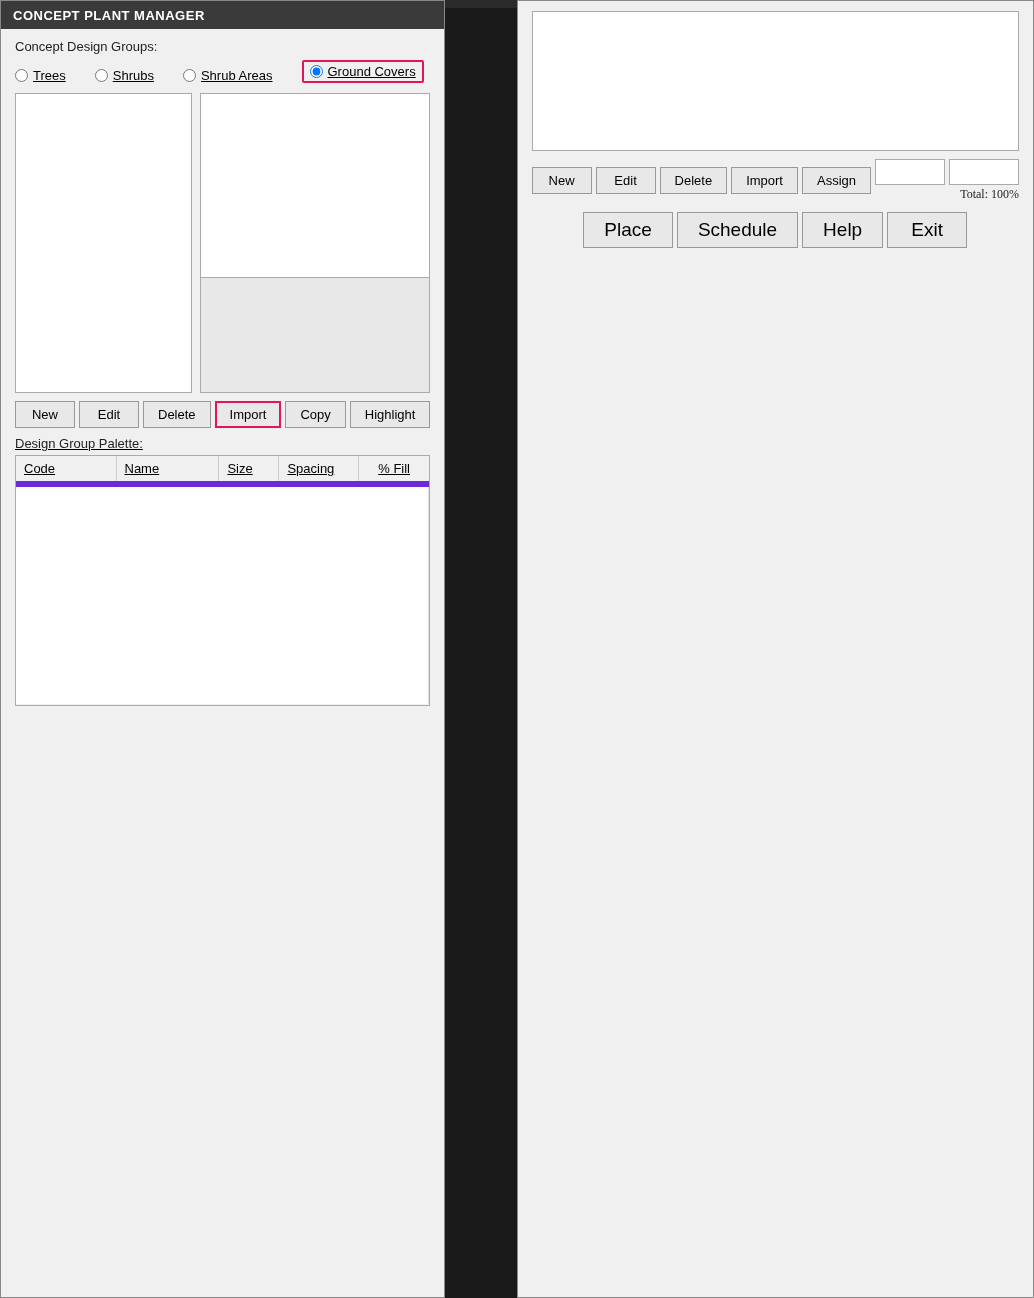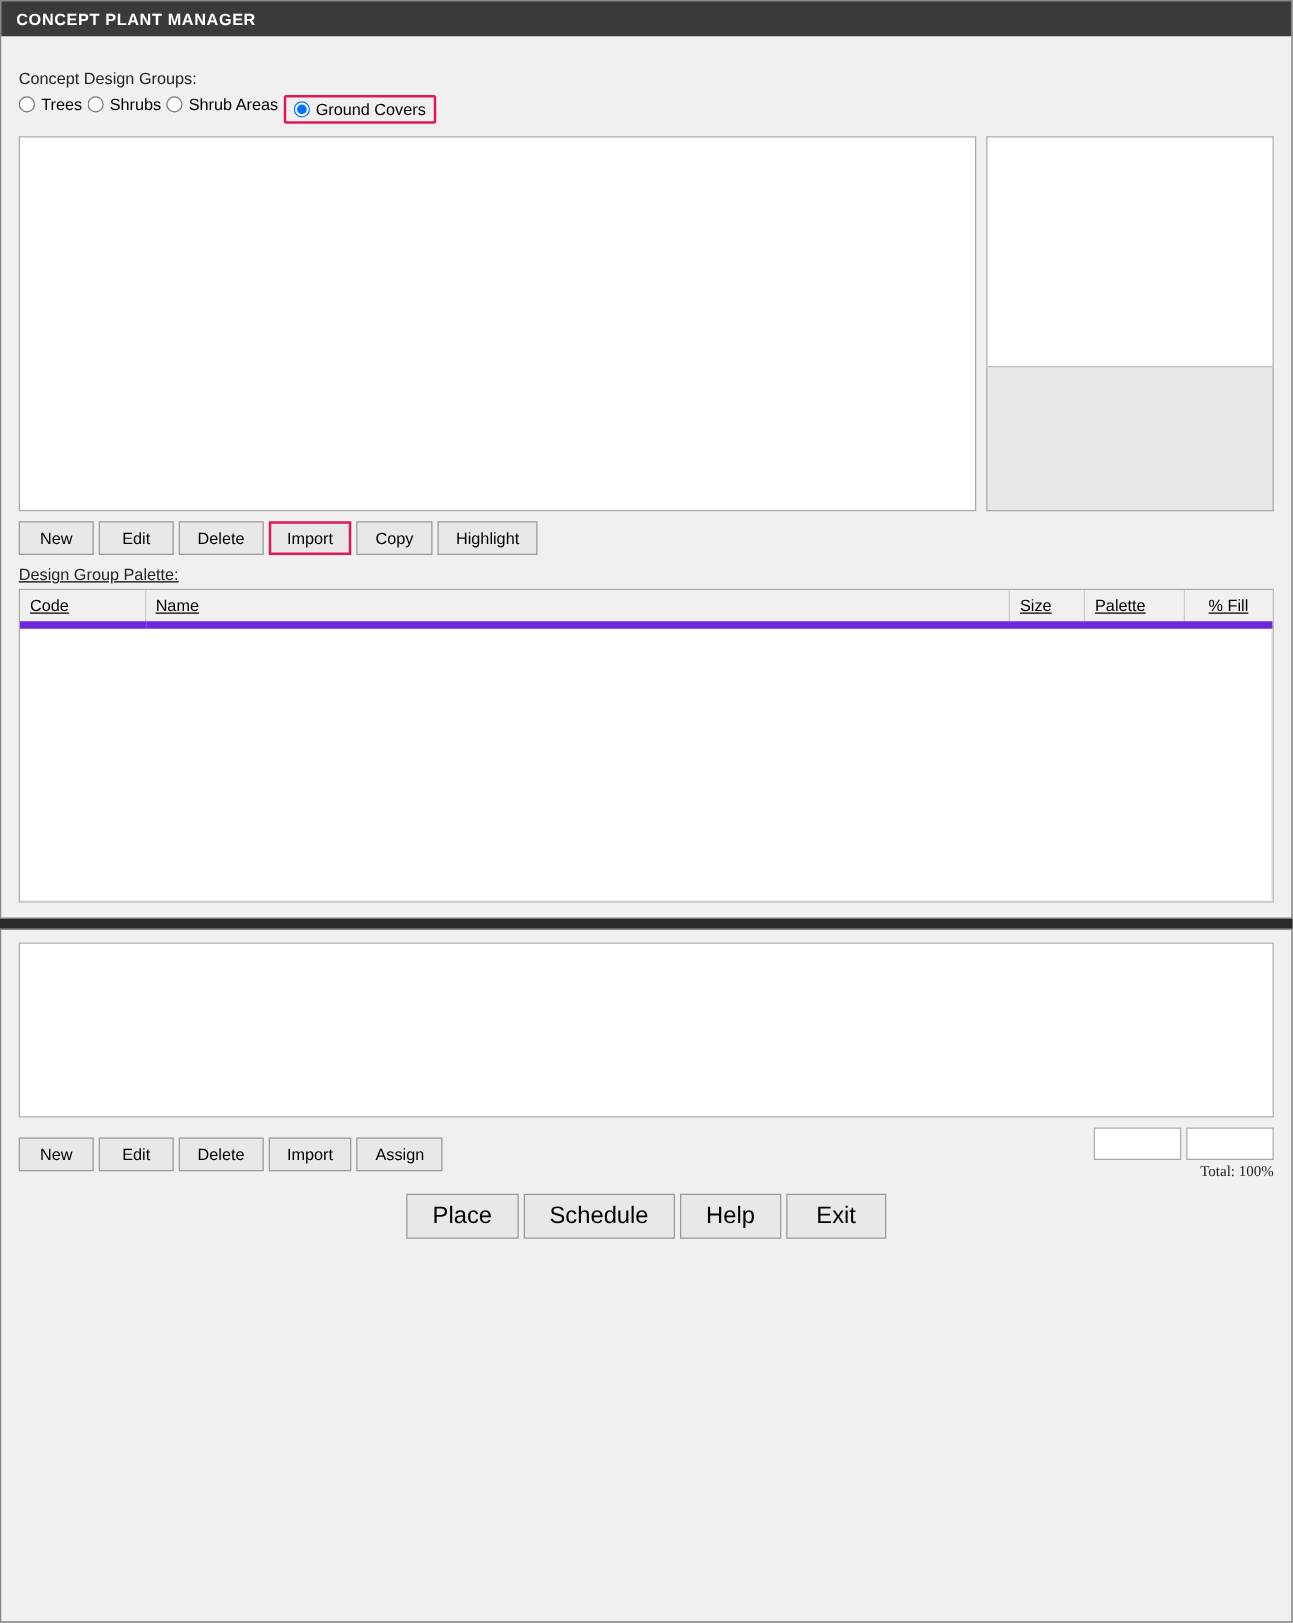--- a/index.html
+++ b/index.html
@@ -16,21 +16,20 @@
       justify-content: center;
       align-items: flex-start;
       min-height: 100vh;
       padding: 0;
     }
 
     .window-container {
       width: 1034px;
       min-height: 1298px;
       display: flex;
-      flex-direction: column;
       gap: 0;
     }
 
     
     .top-panel {
       background: #f0f0f0;
       border: 1px solid #888;
       margin: 0;
     }
 
@@ -38,34 +37,34 @@
       background: #3a3a3a;
       color: white;
       padding: 6px 12px;
       font-size: 14px;
       font-weight: bold;
       letter-spacing: 0.5px;
     }
 
     .panel-content {
       padding: 10px 14px 12px 14px;
-      margin-top: 16px;
     }
 
     .concept-groups-label {
       font-size: 13px;
       margin-bottom: 6px;
       color: #222;
     }
 
     .radio-group {
       display: flex;
-      align-items: flex-start;
-      gap: 4px;
+      align-items: flex-end;
+      gap: 29px;
       margin-bottom: 10px;
+      text-decoration: underline;
     }
 
     .radio-option {
       display: flex;
       align-items: center;
       gap: 5px;
       cursor: pointer;
     }
 
     .radio-option input[type="radio"] {
@@ -307,21 +306,21 @@
 
       <div class="palette-section">
         <div class="palette-label">Design Group Palette:</div>
         <div class="palette-table-container">
           <table class="palette-table">
             <thead>
               <tr>
                 <th style="width:100px">Code</th>
                 <th>Name</th>
                 <th style="width:60px">Size</th>
-                <th style="width:80px">Palette</th>
+                <th style="width:80px">Spacing</th>
                 <th style="width:70px">% Fill</th>
               </tr>
             </thead>
             <tbody class="palette-body">
               <tr style="height:220px">
                 <td colspan="5"></td>
               </tr>
             </tbody>
           </table>
         </div>

